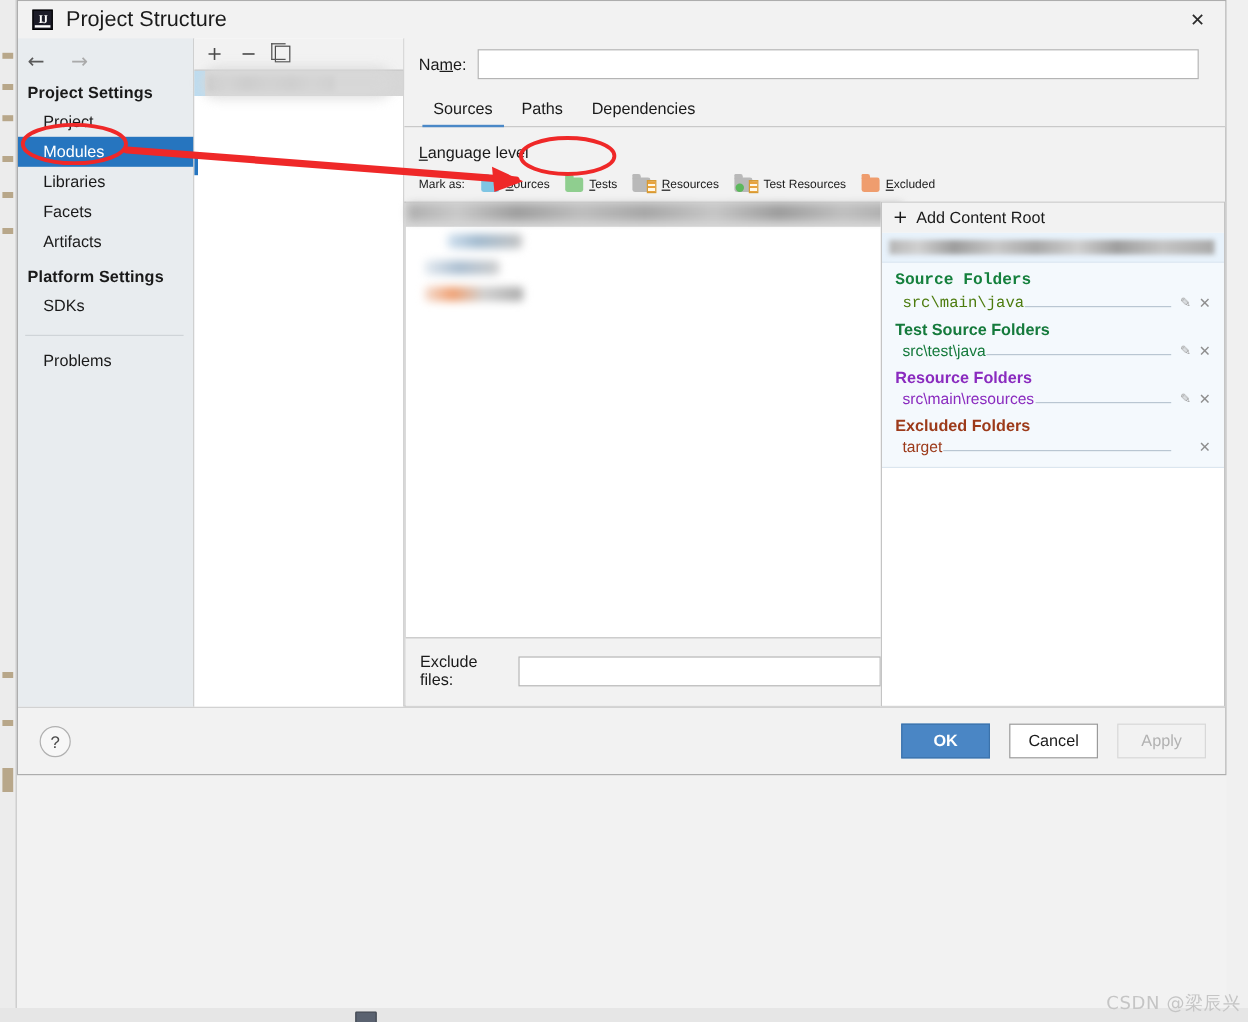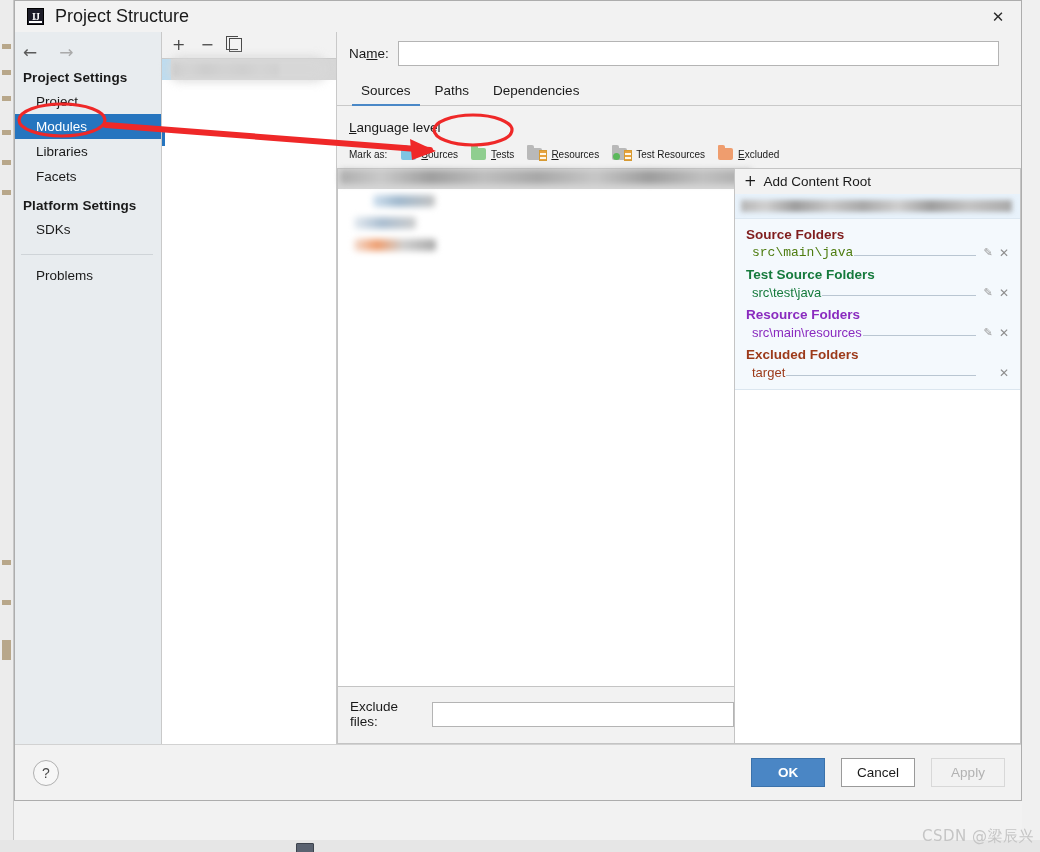--- a/index.html
+++ b/index.html
@@ -30,21 +30,21 @@
     position: absolute; left: 0; top: 840px; width: 1040px; height: 12px;
     background: #e6e6e6;
   }
   .bg-tasksquare {
     position: absolute; left: 296px; top: 843px; width: 18px; height: 12px;
     background: #5a6270; border: 1px solid #3d434d; border-radius: 1px;
   }
 
   
   .dialog {
-    position: absolute; left: 14px; top: 0; width: 1008px; height: 801px;
+    position: absolute; left: 14px; top: 0; width: 1008px; height: 646px;
     background: #f2f2f2;
     border: 1px solid #adadad;
     display: flex; flex-direction: column;
   }
   .titlebar {
     height: 31px; background: #f2f2f2;
     display: flex; align-items: center;
     position: relative; flex: 0 0 31px;
   }
   .title-icon {
@@ -261,21 +261,21 @@
   }
   .root-head .blurbar {
     position: absolute; left: 6px; top: 6px; right: 8px; height: 12px;
     background: linear-gradient(90deg,#b6b6b6,#d0d0d0 9%,#9d9d9d 20%,#c8c8c8 33%,#a8a8a8 45%,#cfcfcf 58%,#9e9e9e 70%,#c4c4c4 84%,#a9a9a9);
     filter: blur(2.4px);
   }
   .folders-panel { background: #f4f9fd; padding: 4px 0 6px 0; }
   .fgroup-title {
     font-size: 13.5px; font-weight: bold; padding: 4px 0 2px 11px;
   }
-  .fgroup-title.src { color: #7f1d1d; }
+  .fgroup-title.src { color: #15803d; font-family: Liberation Mono, monospace; }
   .fgroup-title.test { color: #157a3c; }
   .fgroup-title.res { color: #8a2bbf; }
   .fgroup-title.excl { color: #9c3a1a; }
   .fpath-row {
     display: flex; align-items: center; padding: 1px 8px 3px 17px; gap: 0;
   }
   .fpath {
     font-size: 13px; white-space: nowrap; position: relative;
   }
   .fpath.src { color: #4d7c0f; font-family: Liberation Mono, monospace; } .fpath.test { color: #157a3c; }
@@ -365,20 +365,21 @@
         <div class="nav-arrows">
           <span class="arw">←</span>
           <span class="arw dim">→</span>
         </div>
 
         <div class="nav-group">Project Settings</div>
         <div class="nav-item">Project</div>
         <div class="nav-item selected">Modules</div>
         <div class="nav-item">Libraries</div>
         <div class="nav-item">Facets</div>
+        <div class="nav-item">Artifacts</div>
 
         <div class="nav-group">Platform Settings</div>
         <div class="nav-item">SDKs</div>
 
         <div class="nav-sep"></div>
         <div class="nav-item nav-problems">Problems</div>
       </div>
 
       <div class="modlist">
         <div class="modlist-toolbar">

